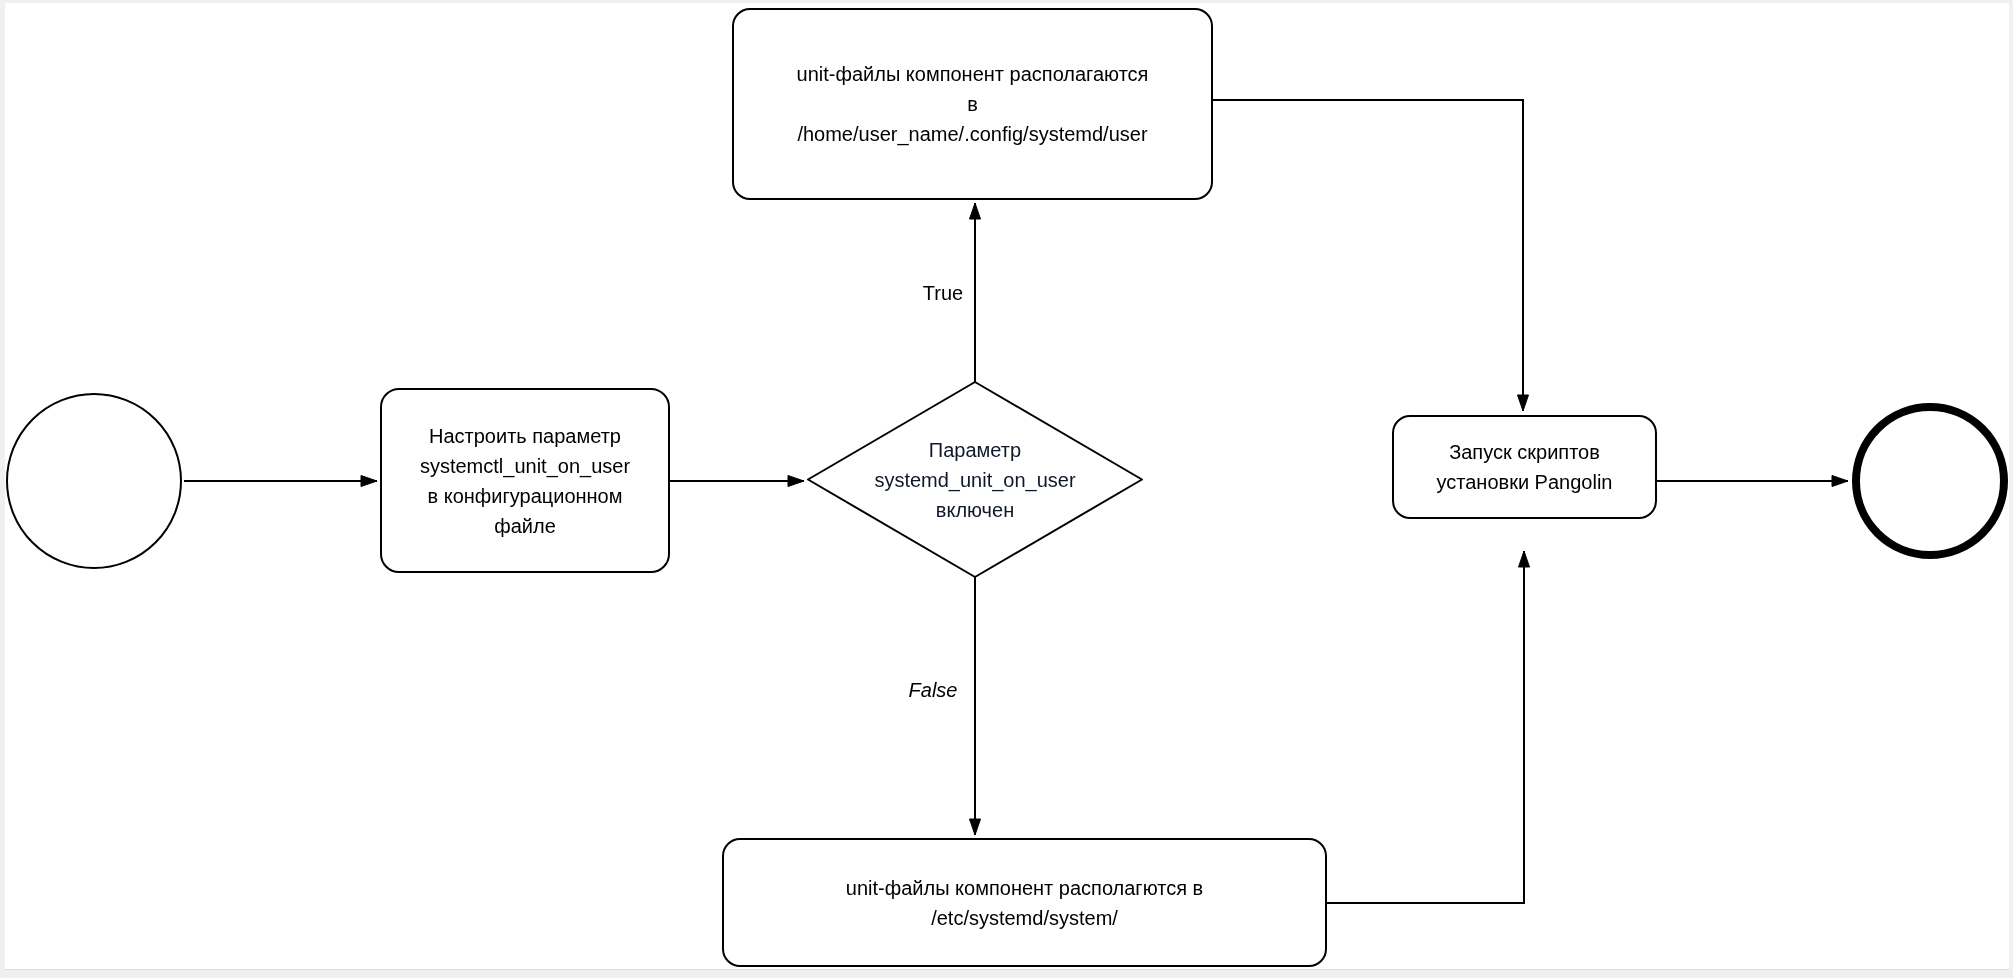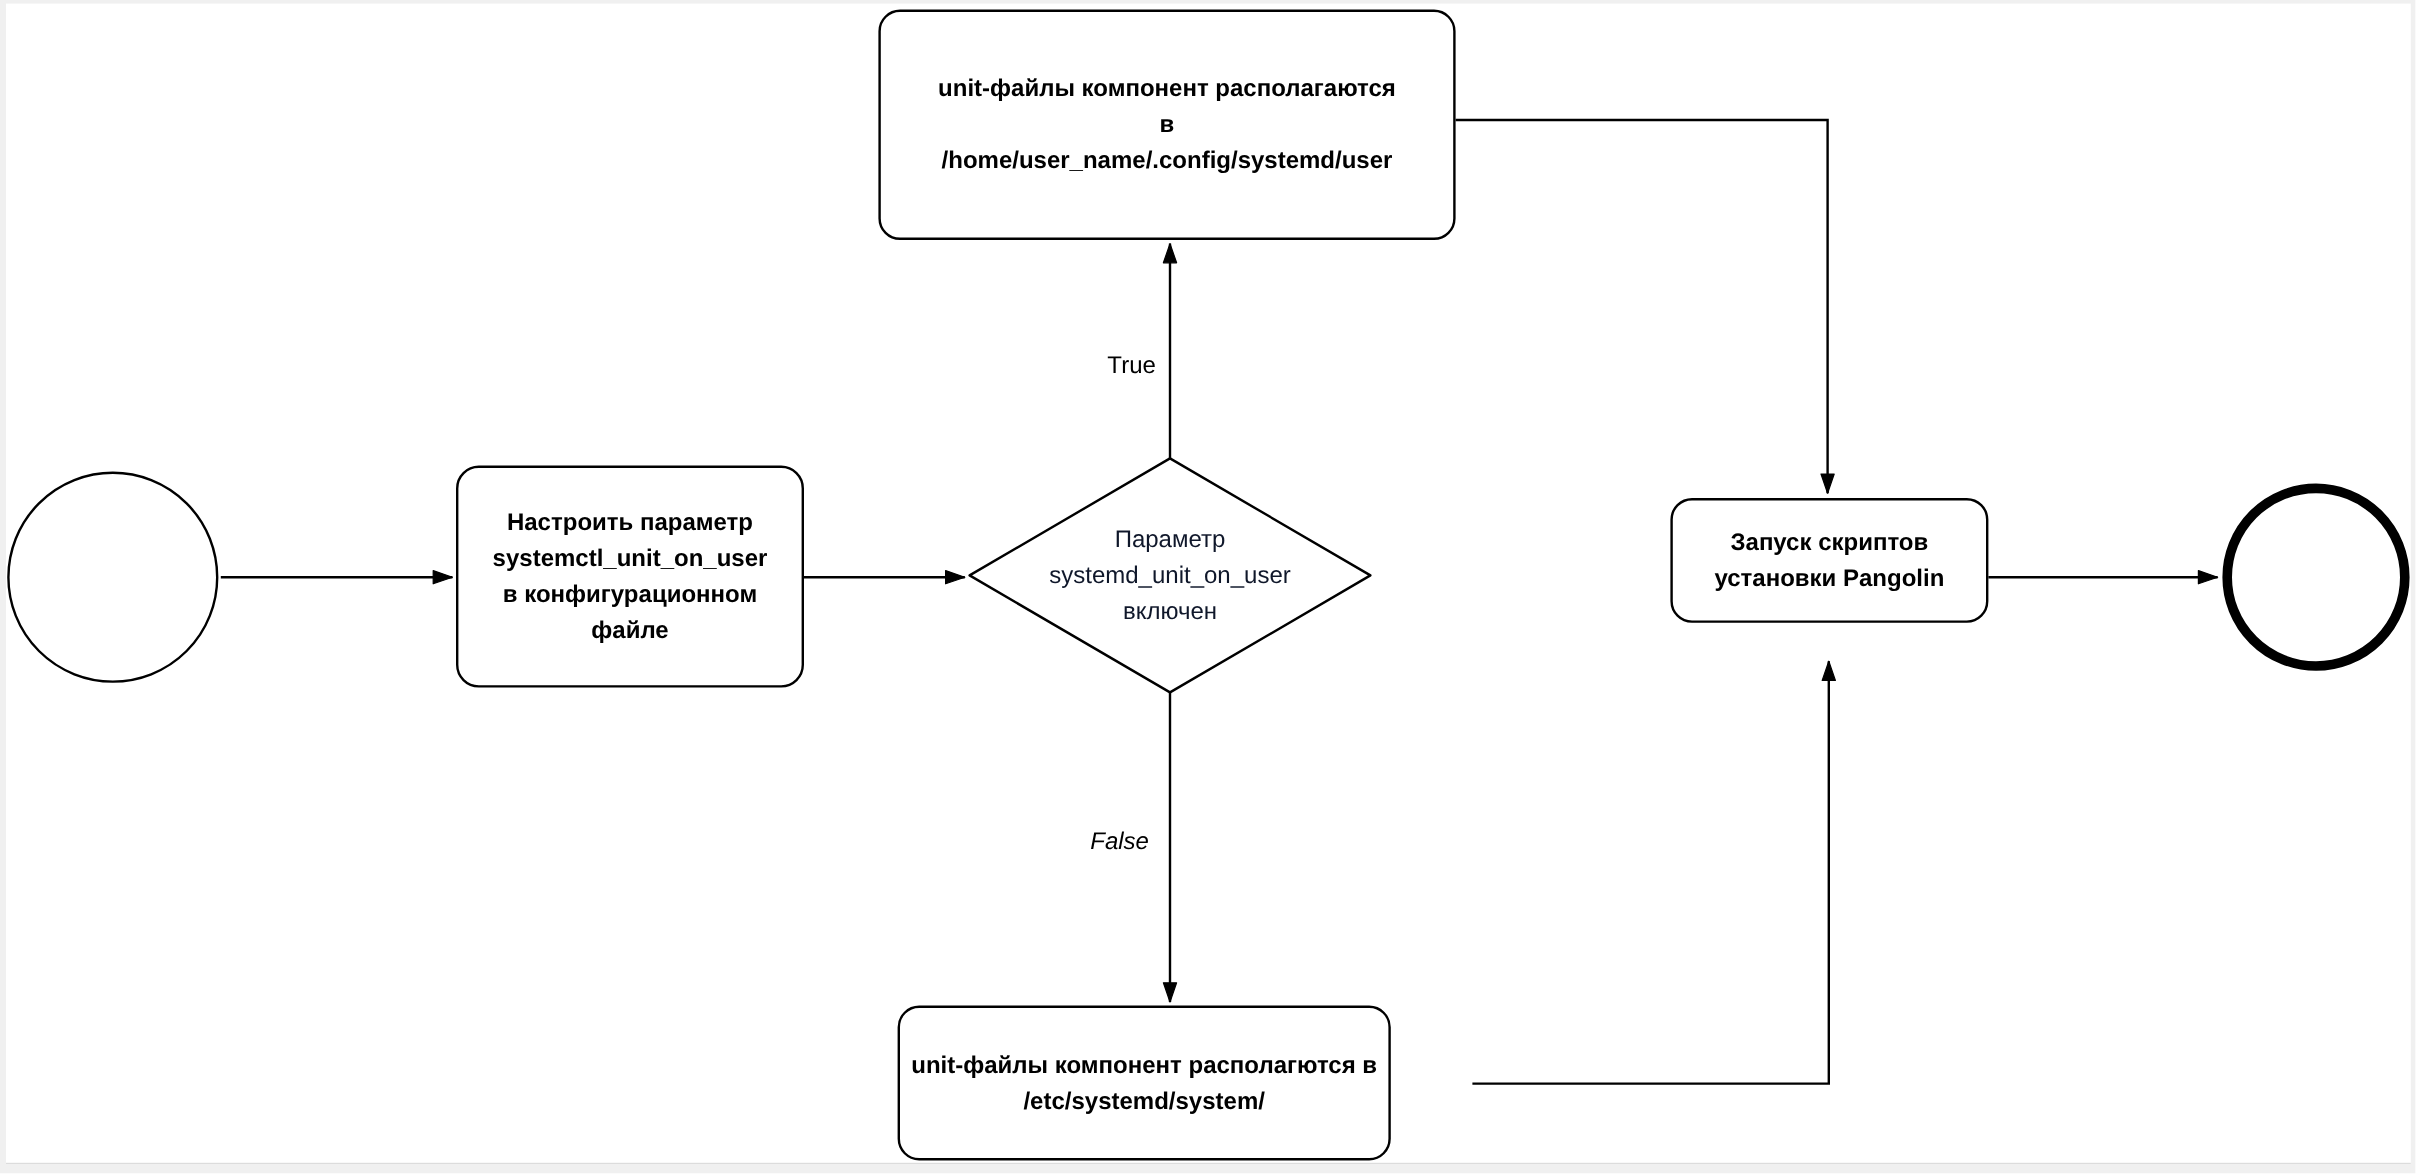--- a/index.html
+++ b/index.html
@@ -51,21 +51,20 @@
   .circle {
     background: #ffffff;
     border: 2px solid #000000;
     border-radius: 50%;
   }
   .circle.end {
     border-width: 8px;
   }
   .lbl {
     white-space: pre-line;
-    font-weight: bold;
   }
   .diamond-label {
     position: absolute;
     z-index: 2;
     display: flex;
     align-items: center;
     justify-content: center;
     text-align: center;
     color: #0f172a;
     font-size: 20px;
@@ -73,21 +72,20 @@
     white-space: pre-line;
   }
   .edge-label {
     position: absolute;
     z-index: 2;
     transform: translate(-50%, -50%);
     color: #000000;
     font-size: 20px;
     background: #ffffff;
     padding: 0 2px;
-    margin-top: 12px;
   }
 </style>
 </head>
 <body>
 
 <div class="stage">
   <div class="canvas"></div>
 
   <svg class="wires" viewBox="0 0 2013 978">
     <defs>
@@ -119,21 +117,21 @@
   <div class="diamond-label" style="left:808px; top:382px; width:334px; height:195px;">Параметр
 systemd_unit_on_user
 включен</div>
 
   <div class="node box" style="left:732px; top:8px; width:481px; height:192px;">
     <div class="lbl">unit-файлы компонент располагаются
 в
 /home/user_name/.config/systemd/user</div>
   </div>
 
-  <div class="node box" style="left:748px; top:838px; width:411px; height:129px;">
+  <div class="node box" style="left:722px; top:838px; width:605px; height:129px;">
     <div class="lbl">unit-файлы компонент располагются в
 /etc/systemd/system/</div>
   </div>
 
   <div class="node box" style="left:1392px; top:415px; width:265px; height:104px;">
     <div class="lbl">Запуск скриптов
 установки Pangolin</div>
   </div>
 
   <div class="node circle end" style="left:1852px; top:403px; width:156px; height:156px;"></div>

